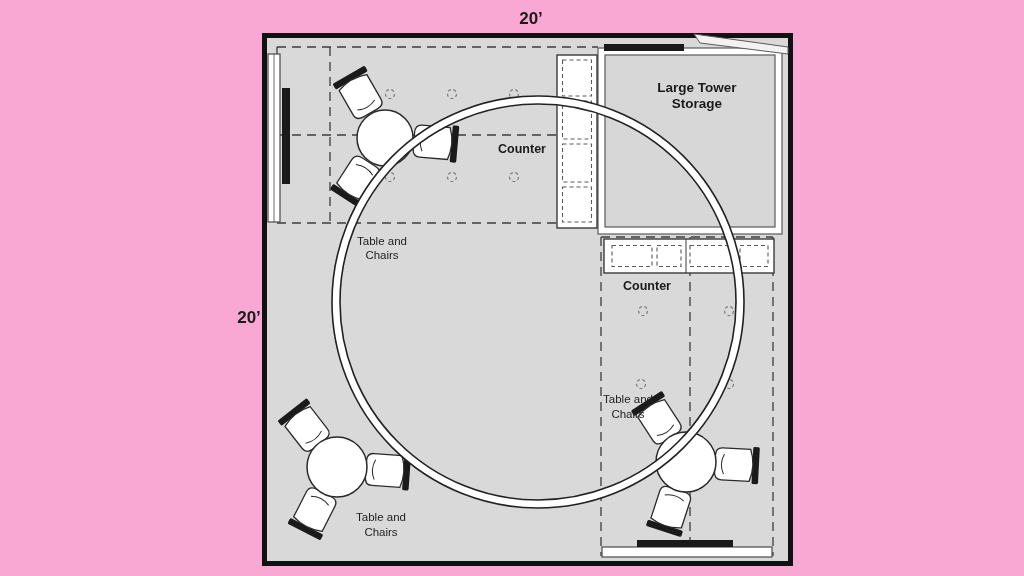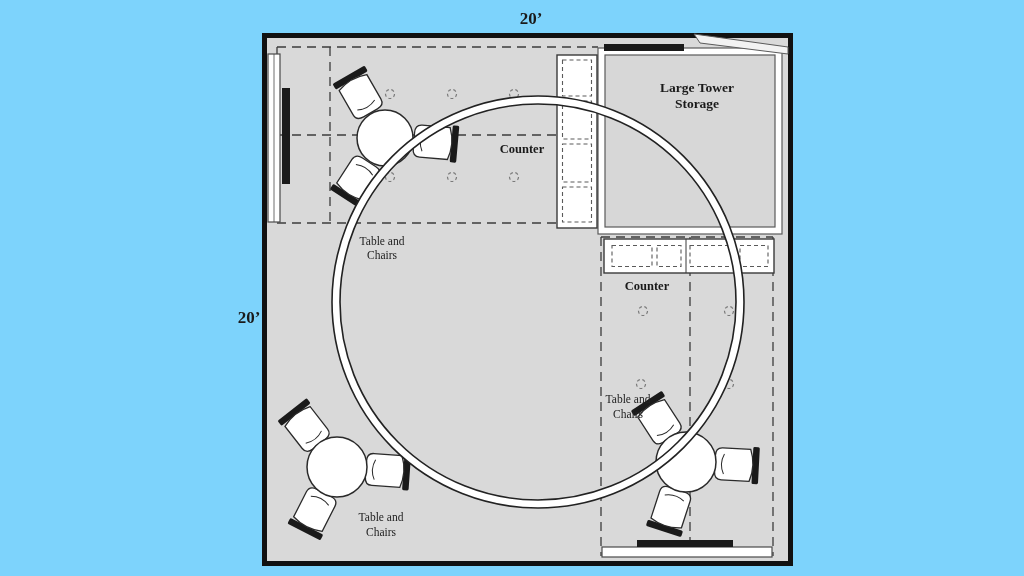--- a/index.html
+++ b/index.html
@@ -1,17 +1,17 @@
 <!DOCTYPE html>
 <html style="--floor: #d9d9d9; --storage_floor: #d7d7d7; --wall: #111111; --counter_fill: #ffffff; --fixture_bar: #1a1a1a; --dash_line: #3c3c3c; --ring_outline: #222222;"><head>
 <meta charset="utf-8">
 <style>
   html,body{margin:0;padding:0;background:#fff;}
-  #stage{position:relative;width:1024px;height:576px;background:#7dd3fc;
-         font-family:Liberation Serif, serif;}
+  #stage{position:relative;width:1024px;height:576px;background:#f9a8d4;
+         font-family:Liberation Sans, sans-serif;}
   svg{position:absolute;left:0;top:0;}
   
   .room        {fill:var(--floor);stroke:var(--wall);stroke-width:5;}
   .dash        {fill:none;stroke:var(--dash_line);stroke-width:1.3;stroke-dasharray:9 6;}
   .wallstrip   {fill:#ffffff;stroke:#4a4a4a;stroke-width:1.2;}
   .striprib    {stroke:#4a4a4a;stroke-width:.8;}
   .bar         {fill:var(--fixture_bar);}
   .storage-outer{fill:#ffffff;stroke:#5a5a5a;stroke-width:1.2;}
   .storage-inner{fill:var(--storage_floor);stroke:#5a5a5a;stroke-width:1.2;}
   .counter     {fill:var(--counter_fill);stroke:#3a3a3a;stroke-width:1.4;}

